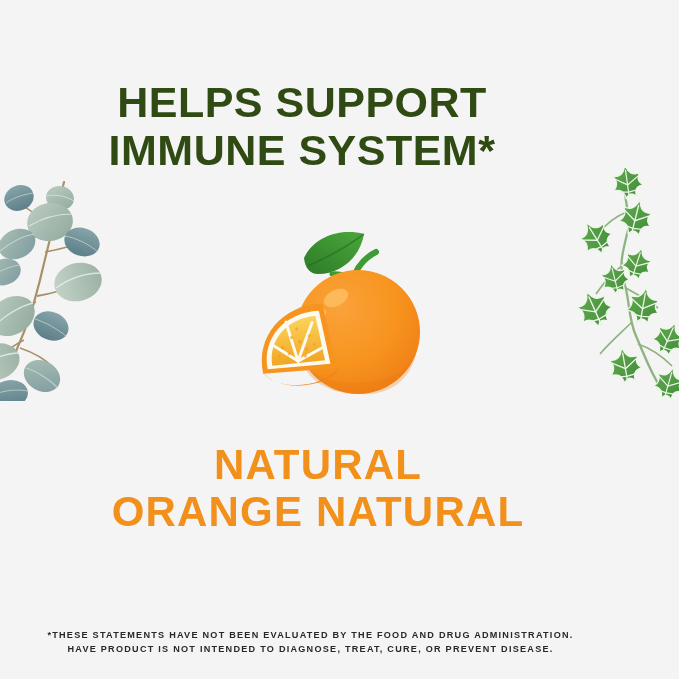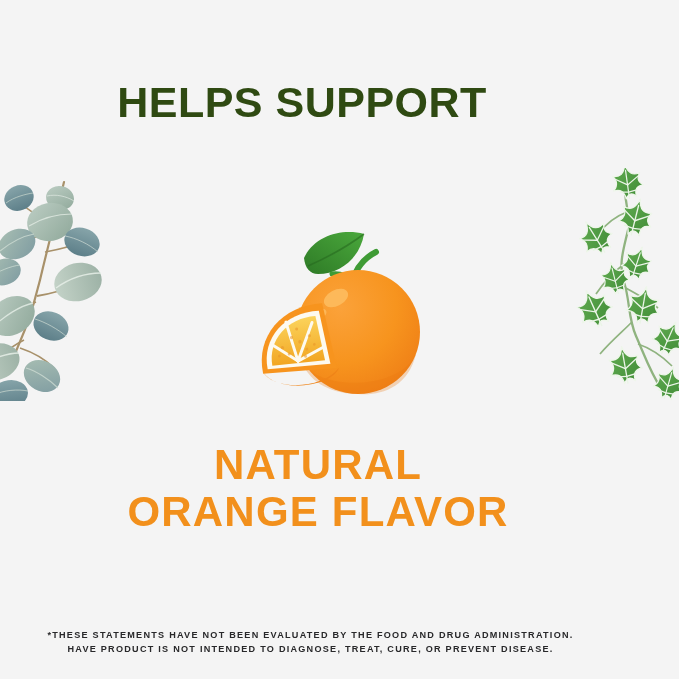--- a/index.html
+++ b/index.html
@@ -259,25 +259,26 @@
           </g>
         </g>
 
         <path d="M12 146 C 20 166, 70 170, 88 150 C 80 168, 24 170, 12 146 Z" fill="#ef8418" transform="rotate(-6 50 120)"></path>
       </g>
     </svg>
   </div>
 
   <div class="headline">
     <span class="ln">HELPS SUPPORT</span>
+    <span class="ln">IMMUNE SYSTEM*</span>
   </div>
 
   <div class="flavor">
     <span class="ln">NATURAL</span>
-    <span class="ln">ORANGE FLAVOR</span>
+    <span class="ln">ORANGE NATURAL</span>
   </div>
 
   <div class="disclaimer">
     <span class="ln">*THESE STATEMENTS HAVE NOT BEEN EVALUATED BY THE FOOD AND DRUG ADMINISTRATION.</span>
     <span class="ln">HAVE PRODUCT IS NOT INTENDED TO DIAGNOSE, TREAT, CURE, OR PREVENT DISEASE.</span>
   </div>
 
 </div>
 
 </body></html>

